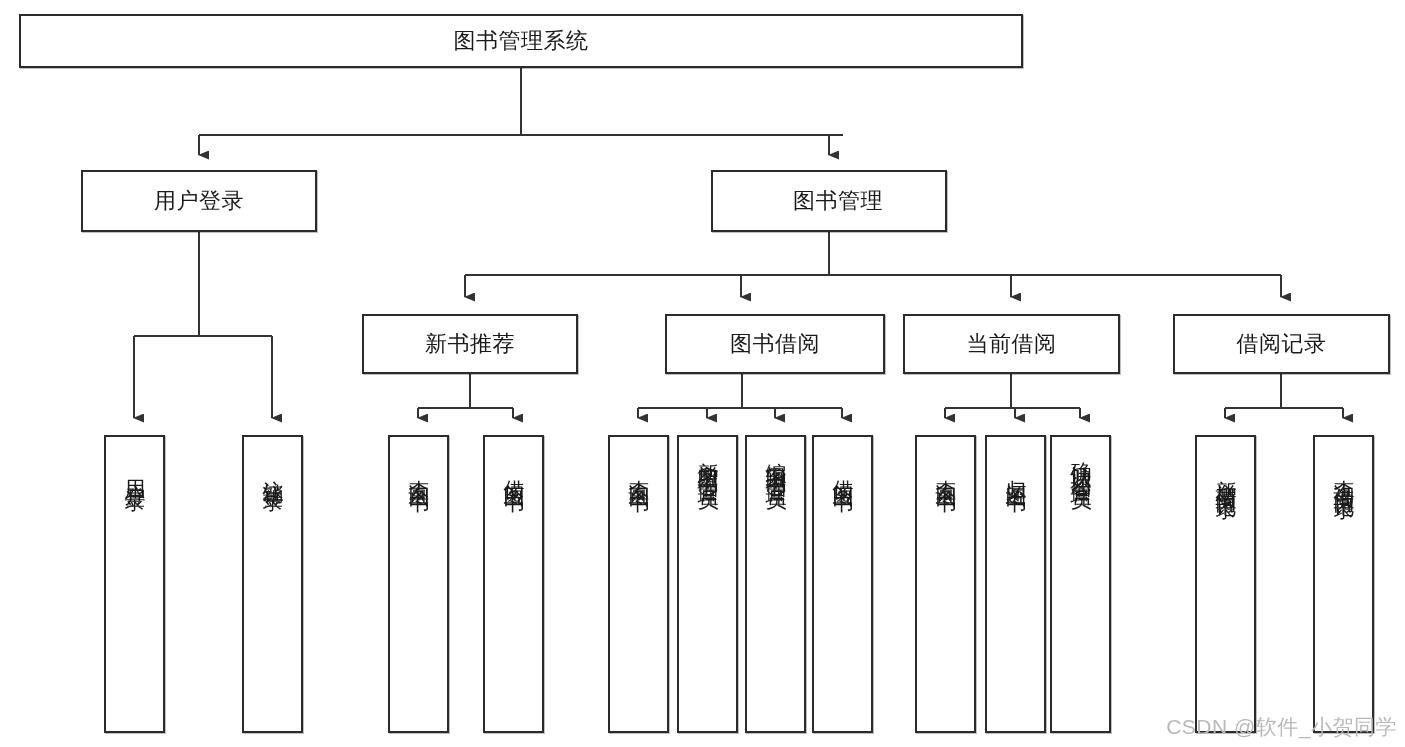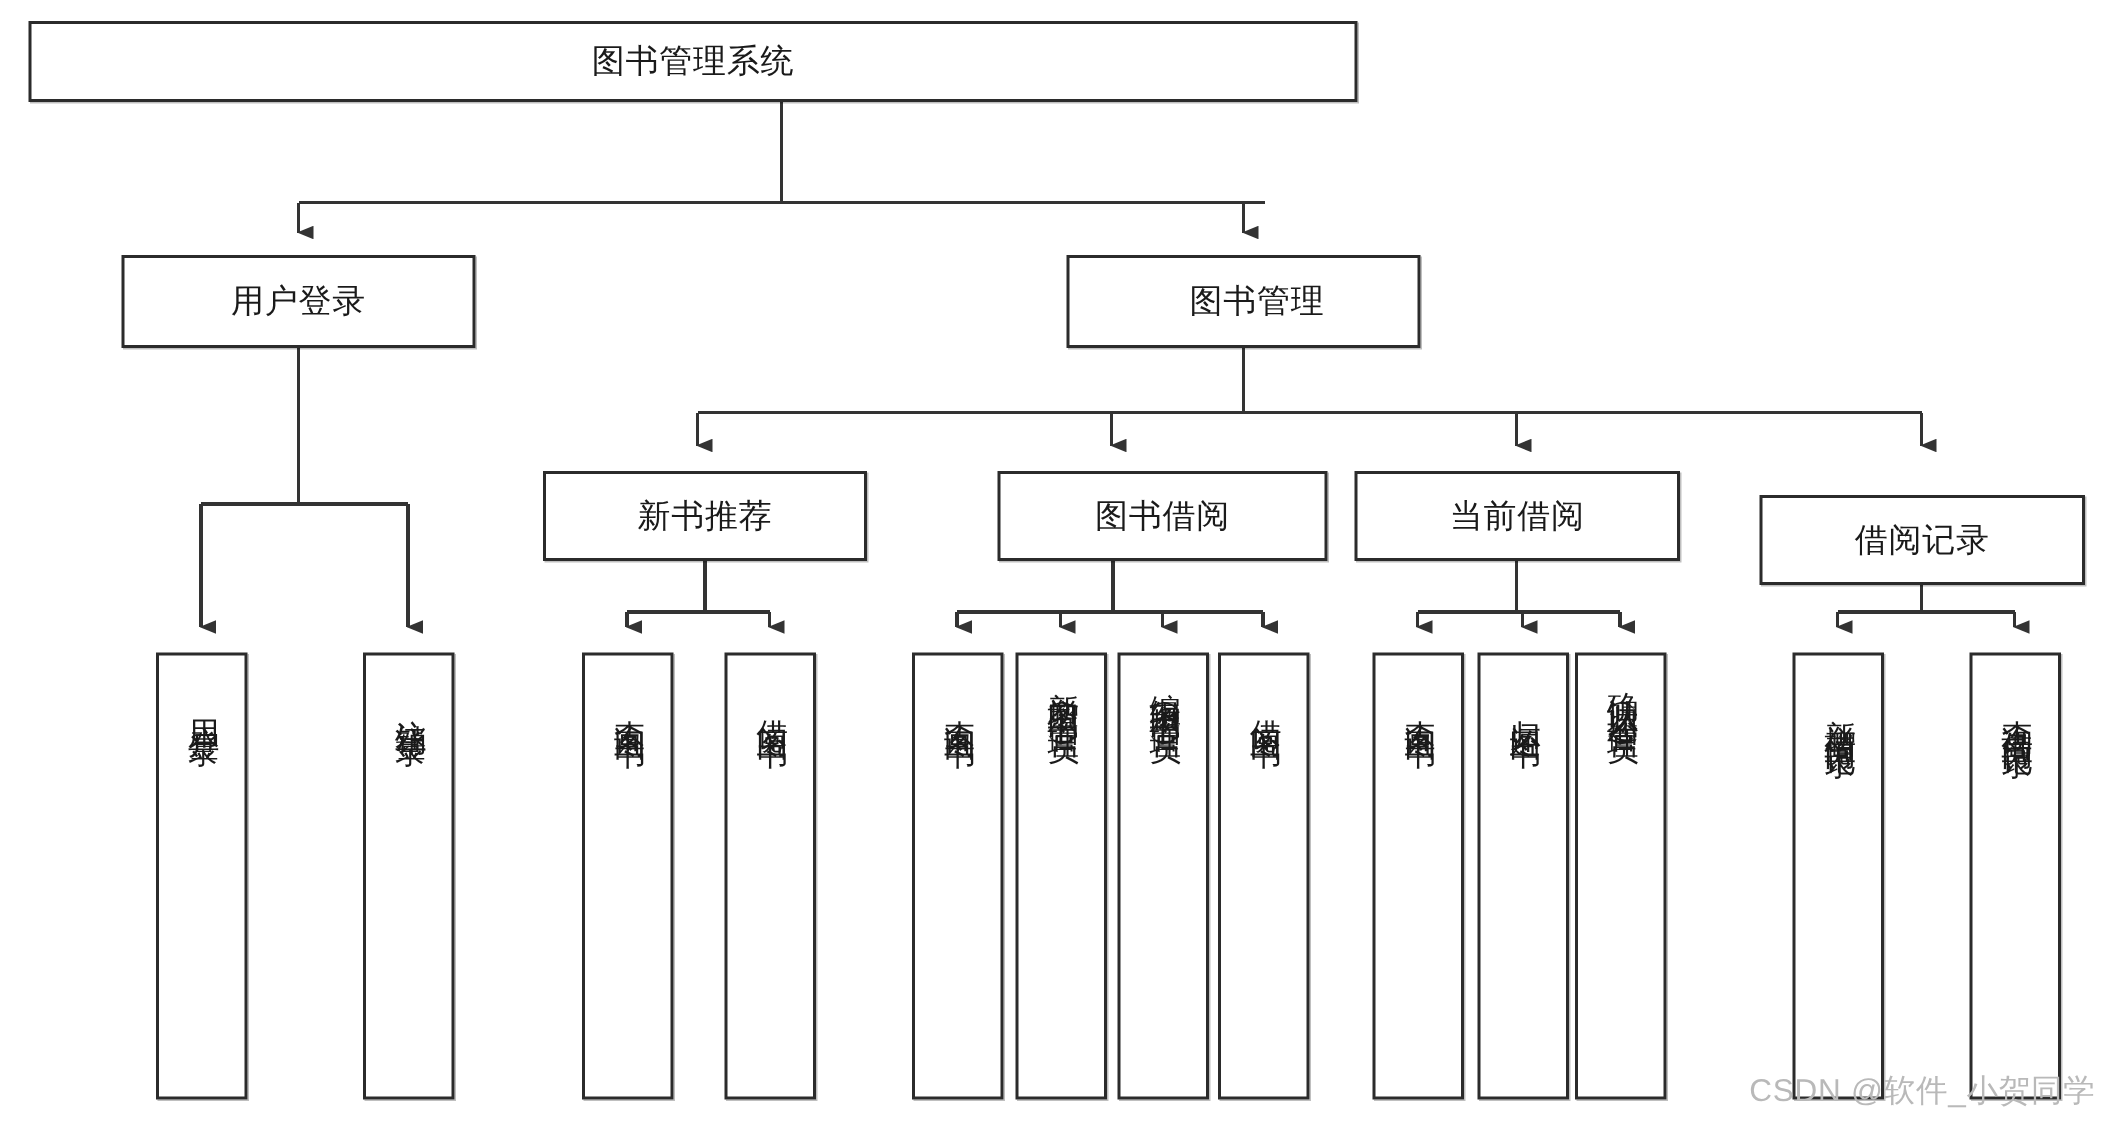--- a/index.html
+++ b/index.html
@@ -113,41 +113,41 @@
       <path d="M1015,408 L1015,418" marker-end="url(#arrowhead)"></path>
       <path d="M1080,408 L1080,418" marker-end="url(#arrowhead)"></path>
 
       <path d="M1281,374 L1281,408"></path>
       <path d="M1225,408 L1343,408"></path>
       <path d="M1225,408 L1225,418" marker-end="url(#arrowhead)"></path>
       <path d="M1343,408 L1343,418" marker-end="url(#arrowhead)"></path>
     </g>
   </svg>
 
-  <div class="node-box" style="left:19px; top:14px; width:886px; height:54px;">
+  <div class="node-box" style="left:19px; top:14px; width:1004px; height:54px;">
     <span class="node-label">图书管理系统</span>
   </div>
 
   <div class="node-box" style="left:81px; top:170px; width:236px; height:62px;">
     <span class="node-label">用户登录</span>
   </div>
   <div class="node-box" style="left:711px; top:170px; width:236px; height:62px;padding-left:18px;">
     <span class="node-label">图书管理</span>
   </div>
 
   <div class="node-box" style="left:362px; top:314px; width:216px; height:60px;font-family:Liberation Serif, serif;">
     <span class="node-label">新书推荐</span>
   </div>
   <div class="node-box" style="left:632px; top:314px; width:220px; height:60px;margin-left:33px;">
     <span class="node-label">图书借阅</span>
   </div>
   <div class="node-box" style="left:903px; top:314px; width:217px; height:60px;">
     <span class="node-label">当前借阅</span>
   </div>
-  <div class="node-box" style="left:1173px; top:314px; width:217px; height:60px;margin-top:16px;">
+  <div class="node-box" style="left:1173px; top:314px; width:217px; height:60px;">
     <span class="node-label">借阅记录</span>
   </div>
 
   <div class="node-box vertical" style="left:104px; top:435px; width:61px; height:298px;">
     <span class="node-label">用户登录</span>
   </div>
   <div class="node-box vertical" style="left:242px; top:435px; width:61px; height:298px;">
     <span class="node-label">注销登录</span>
   </div>
   <div class="node-box vertical" style="left:388px; top:435px; width:61px; height:298px;">

